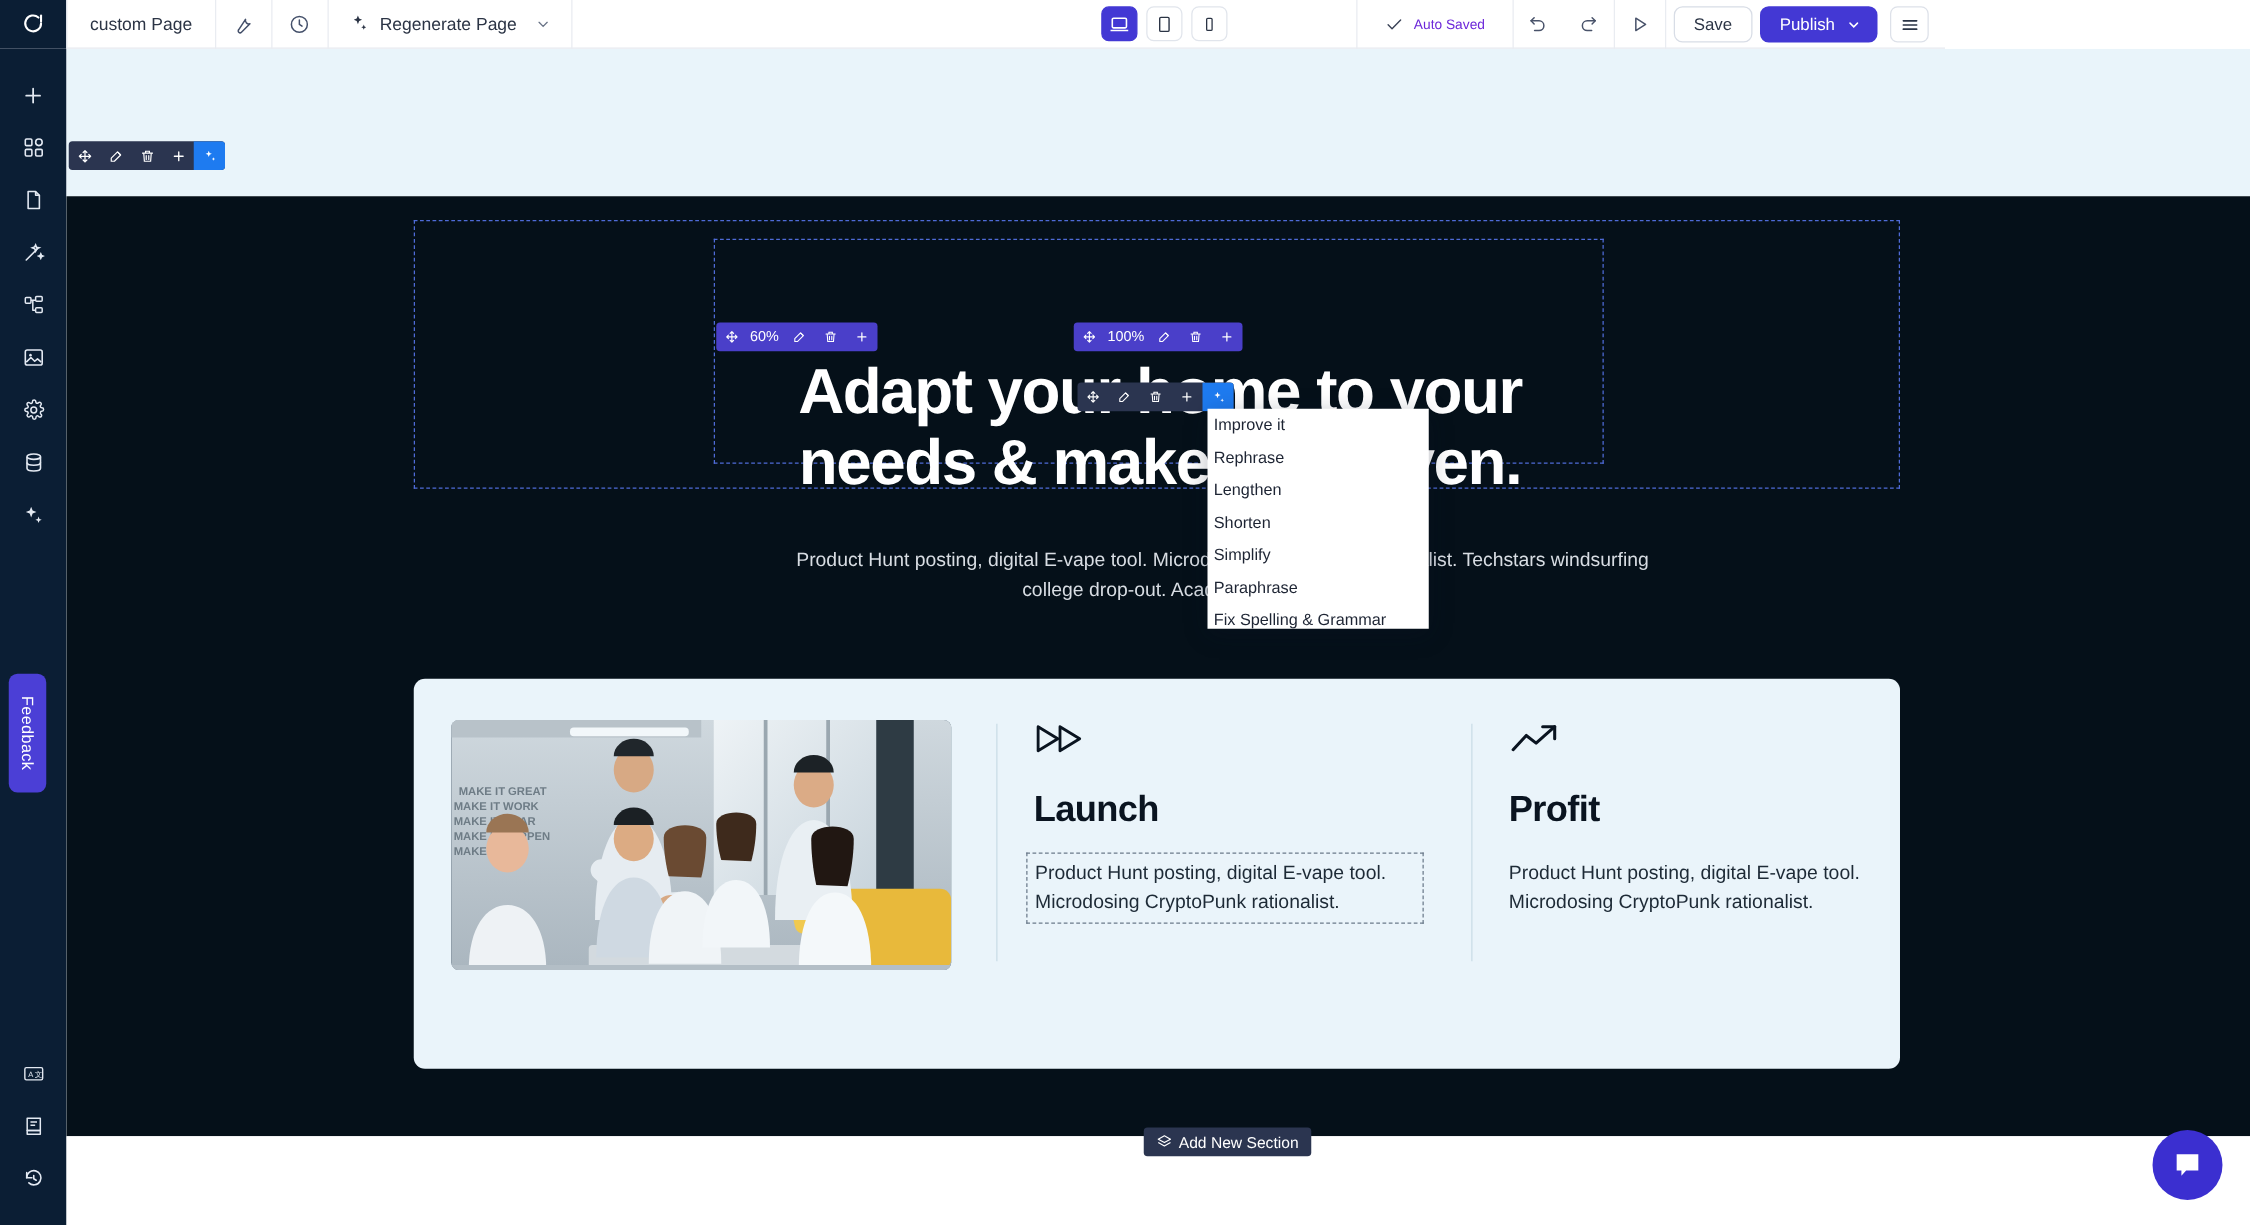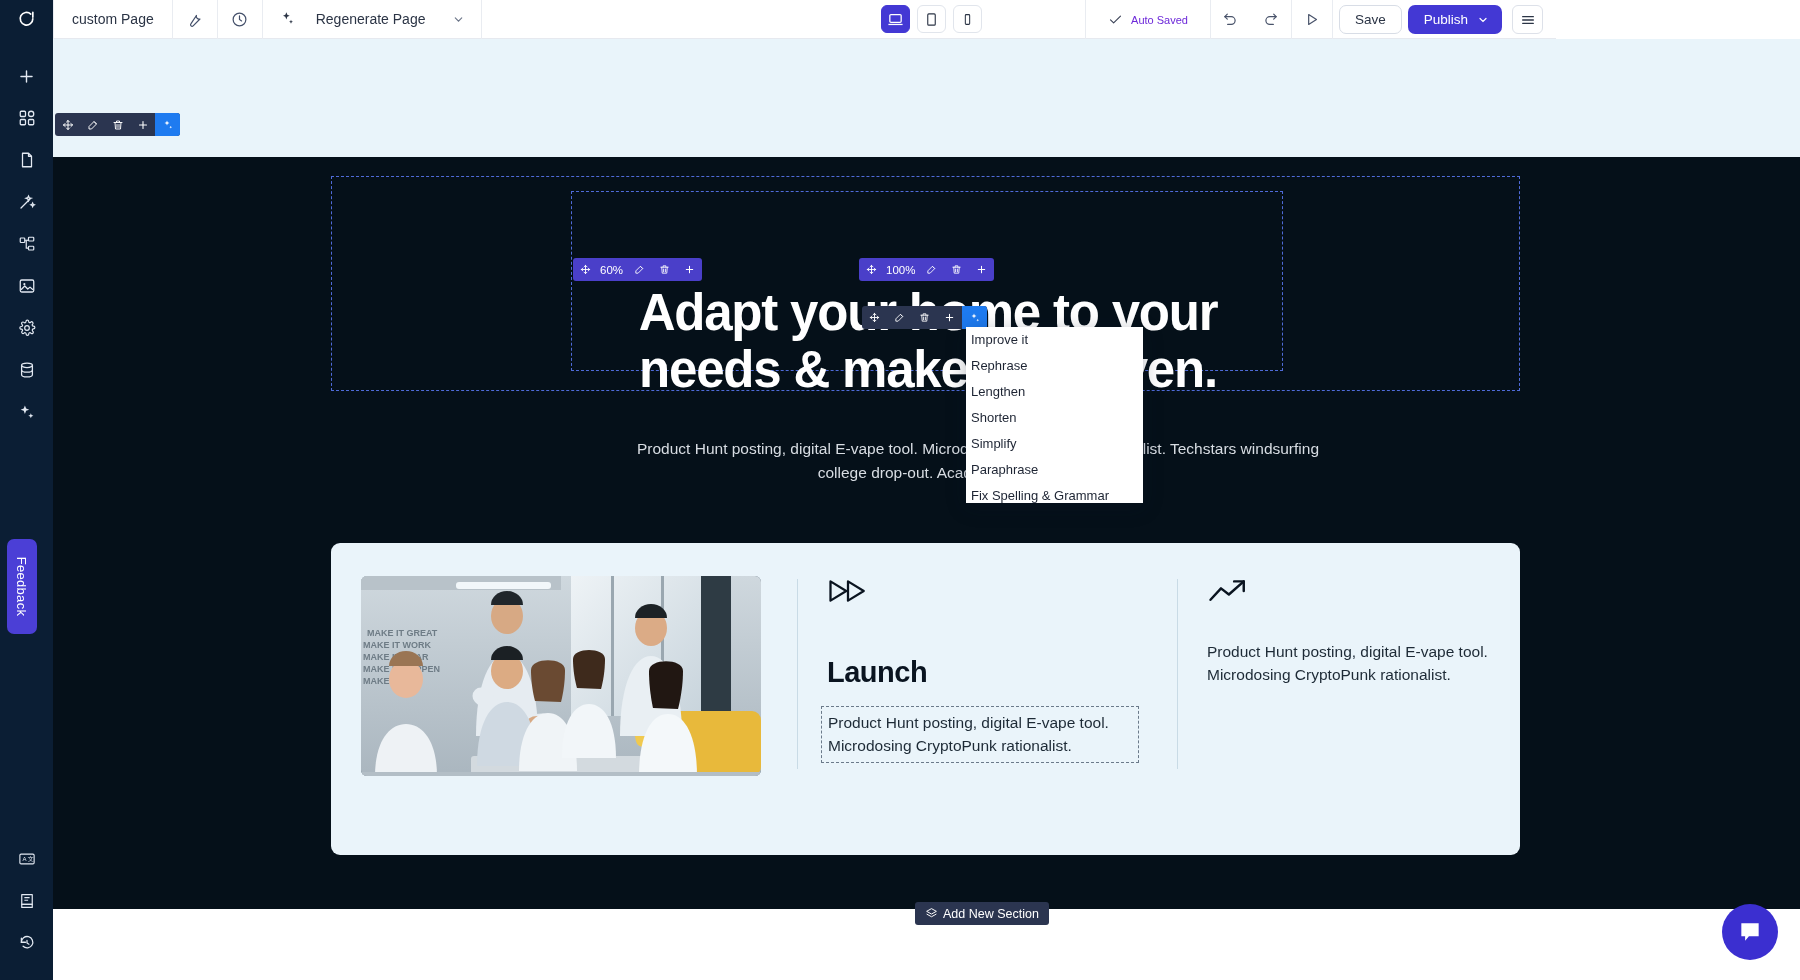--- a/index.html
+++ b/index.html
@@ -24,21 +24,21 @@
   .tb-sep { width: 1px; height: 39px; background: #e9ecf1; }
   .tb-title {
     padding: 0 18px; font-size: 14px; color: #2b3445;
     height: 39px; display: flex; align-items: center; white-space: nowrap;
   }
   .tb-icon {
     width: 44px; height: 39px; display: flex; align-items: center;
     justify-content: center; color: #44506a;
   }
   .tb-regen {
-    display: flex; align-items: center; gap: 21px; height: 39px;
+    display: flex; align-items: center; gap: 9px; height: 39px;
     padding: 0 16px; font-size: 14px; color: #2b3445; white-space: nowrap;
   }
   .tb-regen .chev { color: #6b7588; font-size: 11px; margin-left: 6px; }
 
   .viewport-group {
     position: absolute; left: 881px; top: 5px;
     display: flex; gap: 7px; align-items: center;
   }
   .vp-btn {
     width: 29px; height: 28px; border-radius: 6px; border: 1px solid #e1e5ec;
@@ -155,21 +155,21 @@
     position: absolute; left: 30px; top: 33px; width: 400px; height: 200px;
     border-radius: 6px; overflow: hidden; background: #5a6b7a;
   }
   .fcol { position: absolute; top: 33px; width: 312px; }
   .fcol.c1 { left: 496px; }
   .fcol.c2 { left: 876px; }
   .fdiv { position: absolute; top: 36px; width: 1px; height: 190px; background: #c9dbe6; }
   .fdiv.d1 { left: 466px; }
   .fdiv.d2 { left: 846px; }
   .ficon { height: 42px; color: #0a1420; display: flex; align-items: flex-start; }
-  .ftitle { margin-top: 38px; font-size: 29px; font-weight: 700; color: #0a1420; letter-spacing: -.5px; }
+  .ftitle { margin-top: 14px; font-size: 29px; font-weight: 700; color: #0a1420; letter-spacing: -.5px; }
   .fbody { margin-top: 22px; font-size: 15.5px; line-height: 1.5; color: #1d2a36; }
   .fbody.sel { border: 1px dashed #6b7a8a; padding: 4px 6px; margin-left: -6px; margin-top: 17px; }
 
   .add-section {
     position: absolute; left: 862px; top: 863px; height: 23px;
     background: #2b3550; border-radius: 3px; color: #fff; font-size: 12.5px;
     display: flex; align-items: center; gap: 5px; padding: 0 10px; z-index: 40;
     white-space: nowrap;
   }
   .chat-fab {
@@ -482,20 +482,21 @@
         <div class="fbody sel">Product Hunt posting, digital E-vape tool. Microdosing CryptoPunk rationalist.</div>
       </div>
 
       <div class="fcol c2">
         <div class="ficon">
           <svg width="42" height="30" viewBox="0 0 48 30" fill="none" stroke="#0a1420" stroke-width="2.8" stroke-linecap="round" stroke-linejoin="round">
             <path d="M4 25 L16 12 L25 19 L42 4"></path>
               <path d="M31 4 H42 V15"></path>
           </svg>
         </div>
+        <div class="ftitle">Profit</div>
         <div class="fbody">Product Hunt posting, digital E-vape tool. Microdosing CryptoPunk rationalist.</div>
       </div>
     </div>
 
     <div class="add-section">
       <svg width="13" height="13" viewBox="0 0 24 24" fill="none" stroke="#fff" stroke-width="1.8" stroke-linejoin="round">
         <path d="M12 3l9 5-9 5-9-5z"></path>
           <path d="M3 13l9 5 9-5"></path>
       </svg>
       <span>Add New Section</span>

